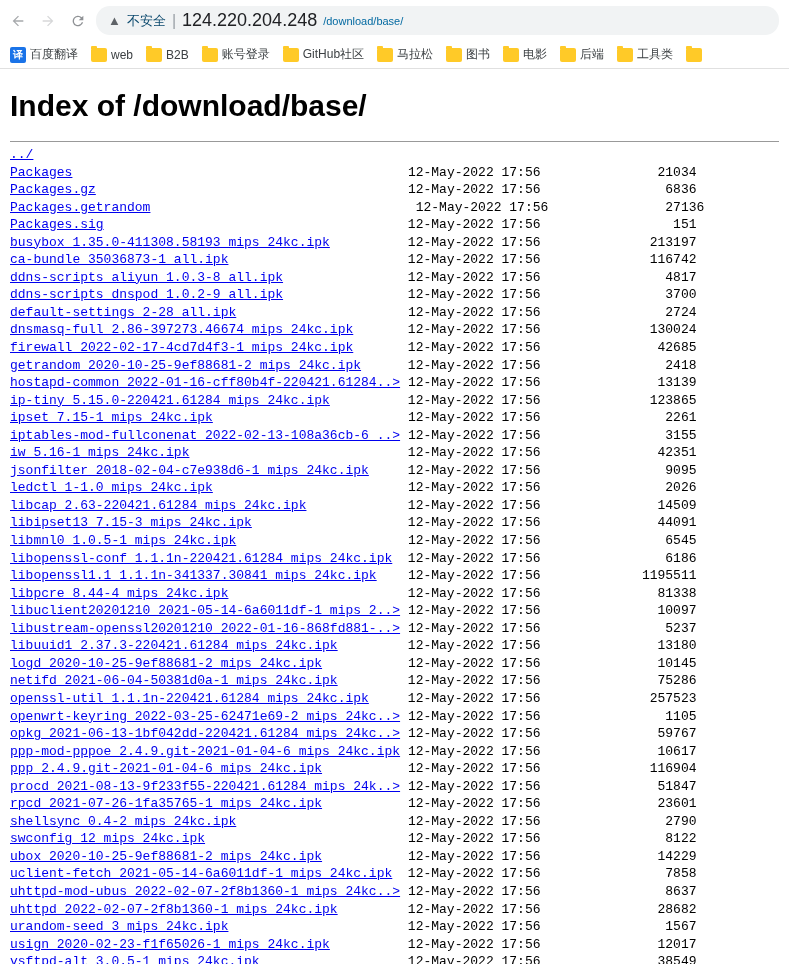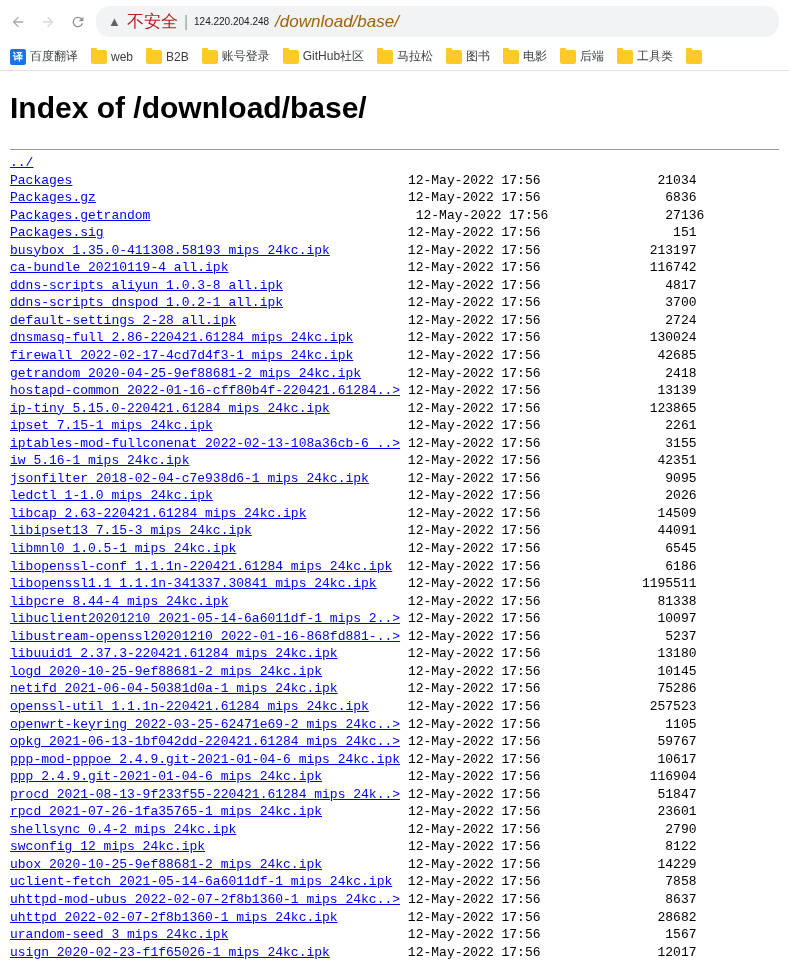--- a/index.html
+++ b/index.html
@@ -5,33 +5,33 @@
     * { margin: 0; padding: 0; box-sizing: border-box; }
     body { font-family: Arial, sans-serif; width: 789px; background: #fff; }
     
     .browser-bar { display: flex; align-items: center; padding: 6px 10px; gap: 10px; background: #fff; }
     .nav-arrows { display: flex; gap: 14px; align-items: center; }
     .nav-btn { width: 16px; height: 16px; cursor: pointer; opacity: 0.55; display:flex; align-items:center; justify-content:center;}
     .nav-btn.disabled { opacity: 0.25; }
     .reload-btn { width: 16px; height: 16px; cursor: pointer; opacity: 0.7; }
     .url-bar { flex: 1; display: flex; align-items: center; background: #f1f3f4; border-radius: 14px; padding: 4px 12px; gap: 6px; }
     .warn-icon { color: #5f6368; font-size: 13px; }
-    .insecure-label { color: #b91c1c; font-size: 17px; text-align: right; }
+    .insecure-label { color: #0c4a6e; font-size: 13px; text-align: right; }
     .url-divider { color: #9aa0a6; }
-    .url-text { color: #202124; font-size: 10px; }
-    .url-path { color: #a16207; font-size: 17px; font-style: italic; }
+    .url-text { color: #202124; font-size: 18px; }
+    .url-path { color: #0369a1; font-size: 11px; }
     
     .bookmarks-bar { display: flex; align-items: center; padding: 5px 10px; gap: 13px; background: #fff; border-bottom: 1px solid #e0e0e0; flex-wrap: nowrap; }
     .bm-item { display: flex; align-items: center; gap: 4px; font-size: 12px; color: #3c4043; cursor: pointer; white-space: nowrap; }
     .bm-icon-blue { width: 16px; height: 16px; background: #1a73e8; border-radius: 2px; display:flex;align-items:center;justify-content:center; color:#fff; font-size:10px; font-weight:bold;}
     .bm-folder { width: 16px; height: 14px; background: #ffca28; border-radius: 2px; position: relative; }
     .bm-folder::before { content: ''; position: absolute; top: -2px; left: 0; width: 6px; height: 3px; background: #ffca28; border-radius: 1px 1px 0 0; }
     
     .content { padding: 8px 10px; }
-    h1 { font-size: 30px; font-weight: bold; margin: 12px 0 24px 0; font-family: Arial; }
+    h1 { font-size: 30px; font-weight: bold; margin: 12px 0 18px 0; font-family: Arial; }
     hr { border: none; border-top: 1px solid #999; margin-bottom: 4px; }
     .listing { font-family: "Courier New", monospace; font-size: 13px; line-height: 1.35; white-space: pre; }
     .listing a { color: #0000EE; text-decoration: underline; }
   </style>
 </head>
 <body>
 
 <div class="browser-bar">
   <div class="nav-arrows">
     <div class="nav-btn">
@@ -108,27 +108,27 @@
 
 <div class="content">
   <h1>Index of /download/base/</h1>
   <hr>
   <div class="listing" id="listing"><a href="#">../</a>
 <a href="#">Packages</a>                                           12-May-2022 17:56               21034
 <a href="#">Packages.gz</a>                                        12-May-2022 17:56                6836
 <a href="#">Packages.getrandom</a>                                  12-May-2022 17:56               27136
 <a href="#">Packages.sig</a>                                       12-May-2022 17:56                 151
 <a href="#">busybox 1.35.0-411308.58193 mips 24kc.ipk</a>          12-May-2022 17:56              213197
-<a href="#">ca-bundle 20210119-4 all.ipk</a>                       12-May-2022 17:56              116742
+<a href="#">ca-bundle 35036873-1 all.ipk</a>                       12-May-2022 17:56              116742
 <a href="#">ddns-scripts aliyun 1.0.3-8 all.ipk</a>                12-May-2022 17:56                4817
-<a href="#">ddns-scripts dnspod 1.0.2-1 all.ipk</a>                12-May-2022 17:56                3700
+<a href="#">ddns-scripts dnspod 1.0.2-9 all.ipk</a>                12-May-2022 17:56                3700
 <a href="#">default-settings 2-28 all.ipk</a>                      12-May-2022 17:56                2724
-<a href="#">dnsmasq-full 2.86-220421.61284 mips 24kc.ipk</a>       12-May-2022 17:56              130024
+<a href="#">dnsmasq-full 2.86-397273.46674 mips 24kc.ipk</a>       12-May-2022 17:56              130024
 <a href="#">firewall 2022-02-17-4cd7d4f3-1 mips 24kc.ipk</a>       12-May-2022 17:56               42685
-<a href="#">getrandom 2020-04-25-9ef88681-2 mips 24kc.ipk</a>      12-May-2022 17:56                2418
+<a href="#">getrandom 2020-10-25-9ef88681-2 mips 24kc.ipk</a>      12-May-2022 17:56                2418
 <a href="#">hostapd-common 2022-01-16-cff80b4f-220421.61284..&gt;</a> 12-May-2022 17:56               13139
 <a href="#">ip-tiny 5.15.0-220421.61284 mips 24kc.ipk</a>          12-May-2022 17:56              123865
 <a href="#">ipset 7.15-1 mips 24kc.ipk</a>                         12-May-2022 17:56                2261
 <a href="#">iptables-mod-fullconenat 2022-02-13-108a36cb-6 ..&gt;</a> 12-May-2022 17:56                3155
 <a href="#">iw 5.16-1 mips 24kc.ipk</a>                            12-May-2022 17:56               42351
 <a href="#">jsonfilter 2018-02-04-c7e938d6-1 mips 24kc.ipk</a>     12-May-2022 17:56                9095
 <a href="#">ledctl 1-1.0 mips 24kc.ipk</a>                         12-May-2022 17:56                2026
 <a href="#">libcap 2.63-220421.61284 mips 24kc.ipk</a>             12-May-2022 17:56               14509
 <a href="#">libipset13 7.15-3 mips 24kc.ipk</a>                    12-May-2022 17:56               44091
 <a href="#">libmnl0 1.0.5-1 mips 24kc.ipk</a>                      12-May-2022 17:56                6545

